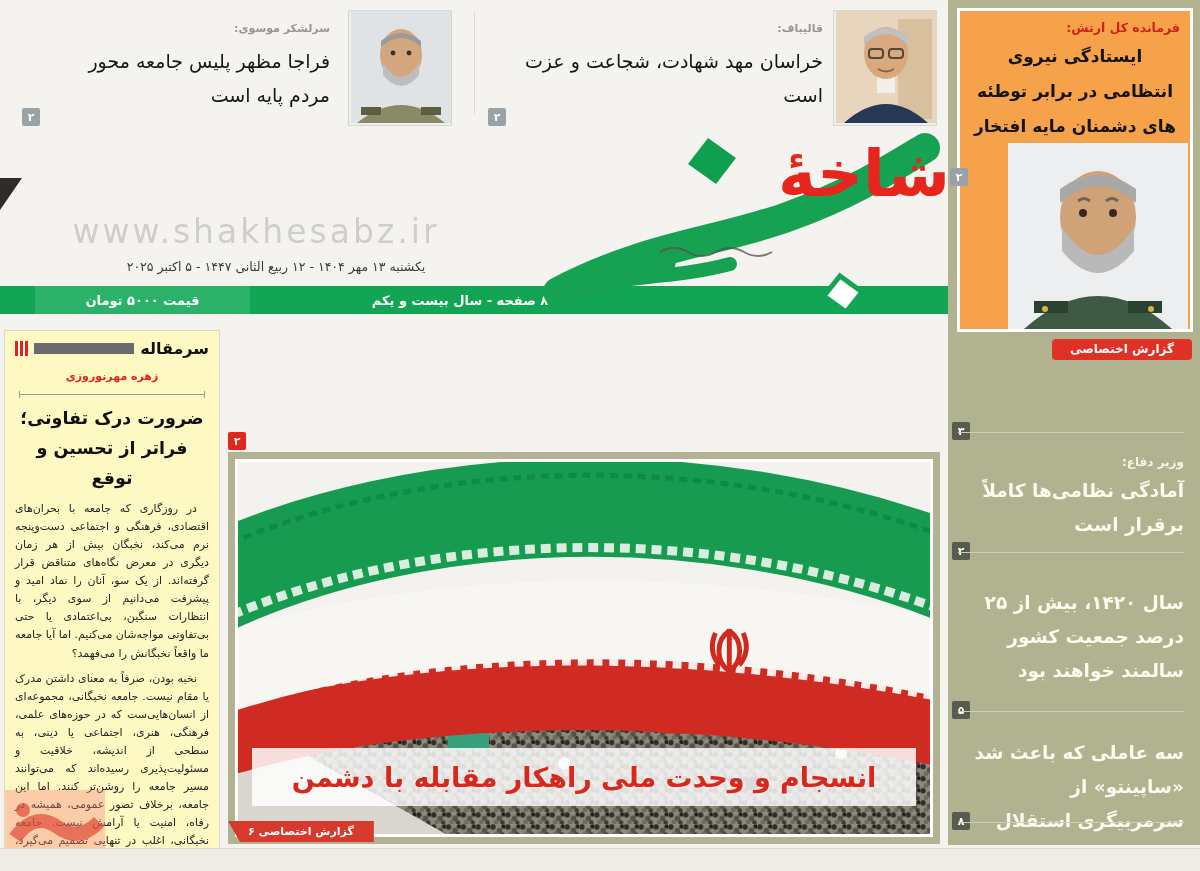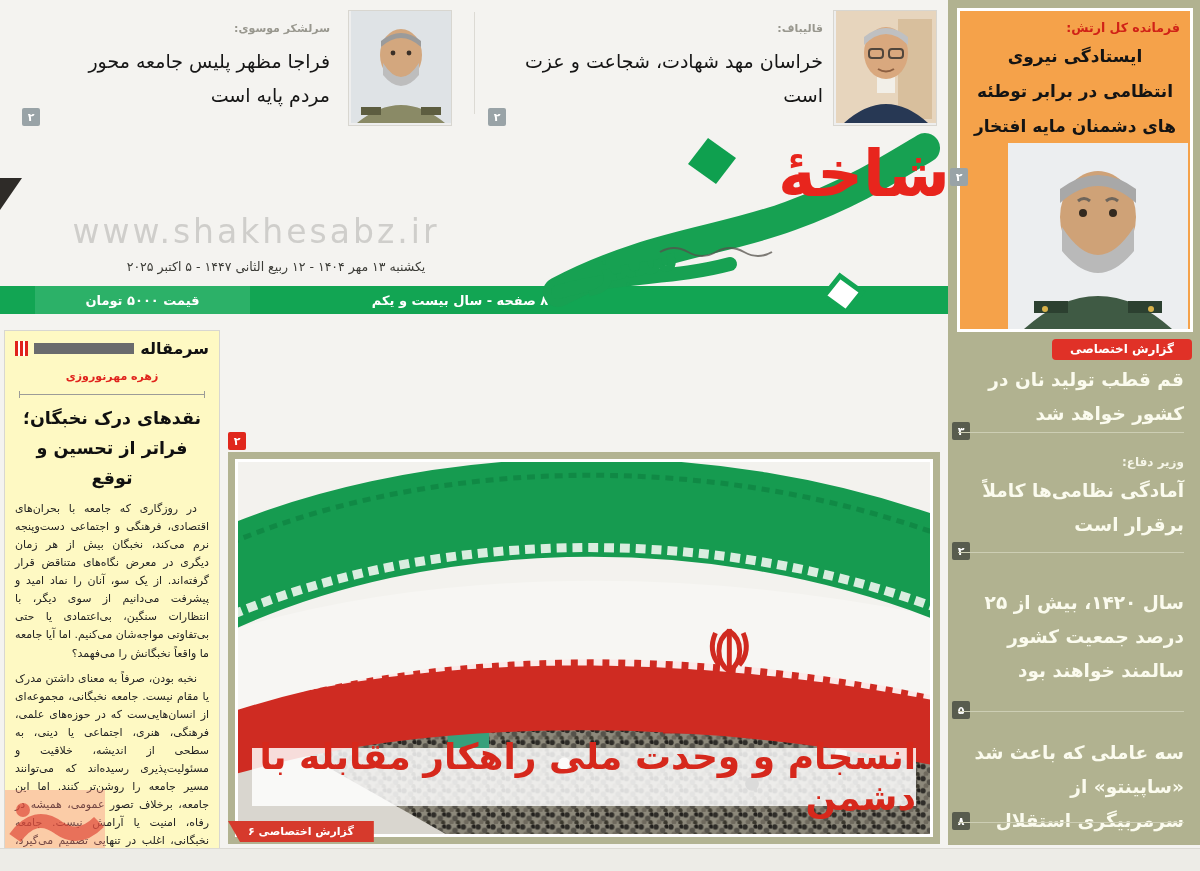--- a/index.html
+++ b/index.html
@@ -46,21 +46,21 @@
                  transform:rotate(-10deg);}
   
   .lead{position:absolute;left:228px;top:330px;width:712px;text-align:center;}
   .lead .k{font-size:13.5px;font-weight:bold;color:#131313;}
   .lead .h{font-size:35px;font-weight:bold;color:#0c0c0c;margin-top:13px;letter-spacing:-0.5px;}
   .photo-frame{position:absolute;left:228px;top:452px;width:712px;height:392px;background:#b2b392;
                padding:7px;box-sizing:border-box;}
   .photo{position:relative;width:100%;height:100%;background:#fff;border:3px solid #fff;box-sizing:border-box;overflow:hidden;}
   .caption{position:absolute;left:14px;right:14px;bottom:28px;height:58px;background:rgba(255,255,255,.84);
            display:flex;align-items:center;justify-content:center;}
-  .caption span{color:#d6281c;font-size:36px;font-weight:bold;}
+  .caption span{color:#d6281c;font-size:27px;font-weight:bold;}
   .photo-tag{position:absolute;left:228px;top:821px;z-index:6;background:#d63a2c;color:#fff;font-size:11px;
              font-weight:bold;padding:4px 20px 4px 20px;clip-path:polygon(0 0,100% 0,100% 100%,12px 100%);}
   
   .editorial{position:absolute;left:4px;top:330px;width:216px;height:541px;background:#fef9c3;
              border:1px solid #d8d7d1;box-sizing:border-box;padding:8px 10px;overflow:hidden;}
   .ed-head{display:flex;align-items:center;gap:6px;}
   .ed-label{font-size:16px;font-weight:bold;color:#111;white-space:nowrap;}
   .ed-bar{flex:1;height:11px;background:#6a6b6d;}
   .ed-stripes{width:13px;height:15px;background:repeating-linear-gradient(90deg,#e0231c 0 3px,#fff 3px 5px);}
   .ed-author{color:#e0231c;font-weight:bold;font-size:11px;text-align:center;margin-top:12px;}
@@ -202,21 +202,21 @@
   <div class="photo-tag">گزارش اختصاصی  ۶</div>
 
   <div class="editorial">
     <div class="ed-head">
       <div class="ed-label">سرمقاله</div>
       <div class="ed-bar"></div>
       <div class="ed-stripes"></div>
     </div>
     <div class="ed-author">زهره مهرنوروزی</div>
     <div class="ed-rule"></div>
-    <div class="ed-title">نقدهای درک نخبگان؛</div>
+    <div class="ed-title">ضرورت درک تفاوتی؛</div>
     <div class="ed-title">فراتر از تحسین و توقع</div>
     <div class="ed-body">
       <p>در روزگاری که جامعه با بحران‌های اقتصادی، فرهنگی و اجتماعی دست‌وپنجه نرم می‌کند، نخبگان بیش از هر زمان دیگری در معرض نگاه‌های متناقض قرار گرفته‌اند. از یک سو، آنان را نماد امید و پیشرفت می‌دانیم از سوی دیگر، با انتظارات سنگین، بی‌اعتمادی یا حتی بی‌تفاوتی مواجه‌شان می‌کنیم. اما آیا جامعه ما واقعاً نخبگانش را می‌فهمد؟</p>
       <p>نخبه بودن، صرفاً به معنای داشتن مدرک یا مقام نیست. جامعه نخبگانی، مجموعه‌ای از انسان‌هایی‌ست که در حوزه‌های علمی، فرهنگی، هنری، اجتماعی یا دینی، به سطحی از اندیشه، خلاقیت و مسئولیت‌پذیری رسیده‌اند که می‌توانند مسیر جامعه را روشن‌تر کنند. اما این جامعه، برخلاف تصور عمومی، همیشه در رفاه، امنیت یا آرامش نیست. جامعه نخبگانی، اغلب در تنهایی تصمیم می‌گیرد، در سکوت می‌نویسد، و در سایه نقدهای بی‌پشتوانه، مسیر خود را ادامه می‌دهد. بسیاری از نخبگان، نه از جایگاه خود لذت می‌برند، نه از حمایت کافی برخوردارند. آنان درگیر دغدغه‌هایی هستند که جامعه هنوز آن‌ها را جدی نگرفته است. اما این جامعه، اگر دیده شود، اگر فهمیده شود، می‌تواند موتور محرک تحول باشد. نخبگان، نه فقط برای تولید دانش یا هنر، بلکه برای ساختن افق‌های جدید، برای گفت‌وگوهای ملی، و برای بازسازی امید، ضروری‌اند. جامعه نخبگانی، نیاز به درک دارد، نه فقط از سوی دولت‌ها، بلکه از سوی رسانه‌ها، خانواده‌ها، و مردم. باید بدانیم که نخبه بودن، مسئولیت است، اما بدون</p>
     </div>
     <div class="ed-mark">
       <svg width="104" height="74" viewBox="0 0 104 74">
         <path d="M14,48 q20,-28 44,-10 q20,14 40,-6" stroke="#e04a3a" stroke-width="14" fill="none" opacity=".8"></path>
         <circle cx="22" cy="20" r="7" fill="#e04a3a" opacity=".8"></circle>
       </svg>
@@ -240,21 +240,20 @@
         <circle cx="75" cy="70" r="4" fill="#33291f"></circle>
           <circle cx="105" cy="70" r="4" fill="#33291f"></circle>
         <path d="M70,58 q6,-5 12,0" stroke="#6e655b" stroke-width="3" fill="none"></path>
         <path d="M98,58 q6,-5 12,0" stroke="#6e655b" stroke-width="3" fill="none"></path>
       </svg>
     </div>
     <div class="badge gray" style="left:2px;top:168px;">۲</div>
 
     <div class="side-tag">گزارش اختصاصی</div>
 
-    <div class="side-item" style="top:363px;">قم قطب تولید نان در کشور خواهد شد</div>
     <div class="badge dark" style="left:4px;top:422px;">۳</div>
     <div class="side-div" style="top:432px;"></div>
 
     <div class="side-kicker" style="top:455px;">وزیر دفاع:</div>
     <div class="side-item" style="top:474px;">آمادگی نظامی‌ها کاملاً برقرار است</div>
     <div class="badge dark" style="left:4px;top:542px;">۲</div>
     <div class="side-div" style="top:552px;"></div>
 
     <div class="side-item" style="top:586px;">سال ۱۴۲۰، بیش از ۲۵ درصد جمعیت کشور سالمند خواهند بود</div>
     <div class="badge dark" style="left:4px;top:701px;">۵</div>

